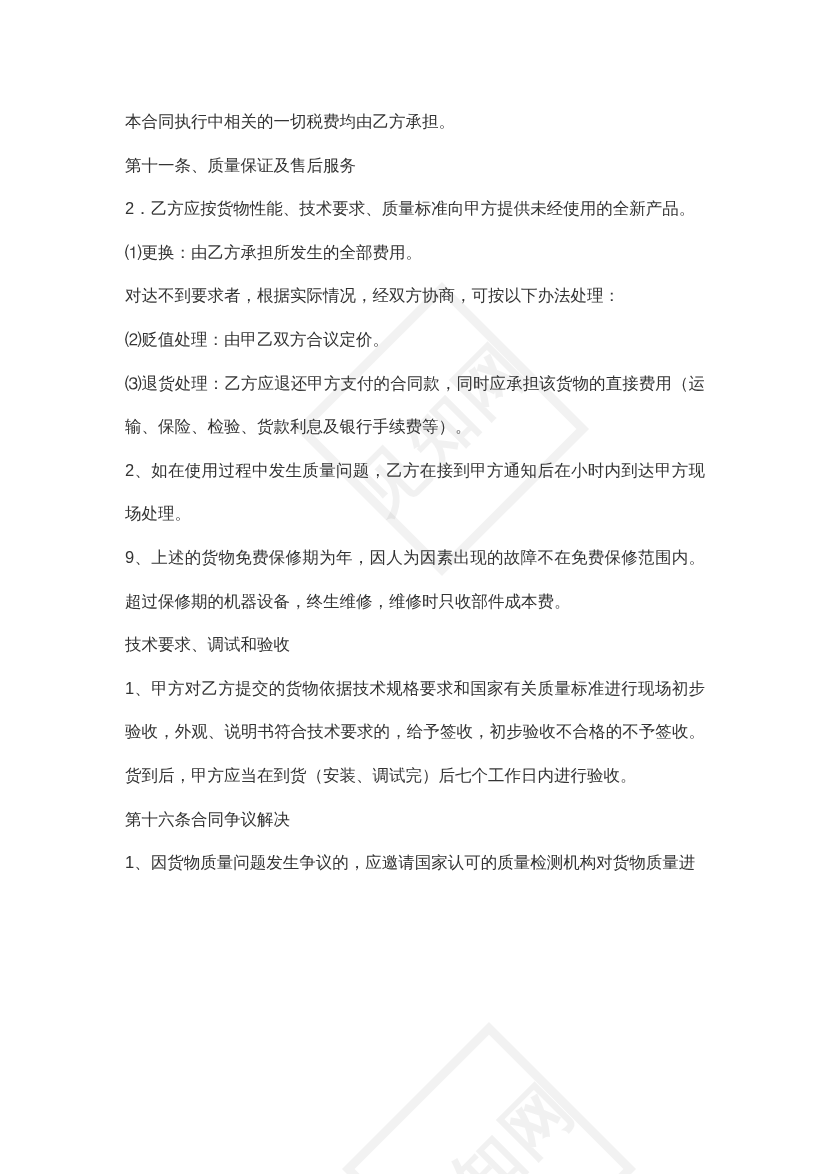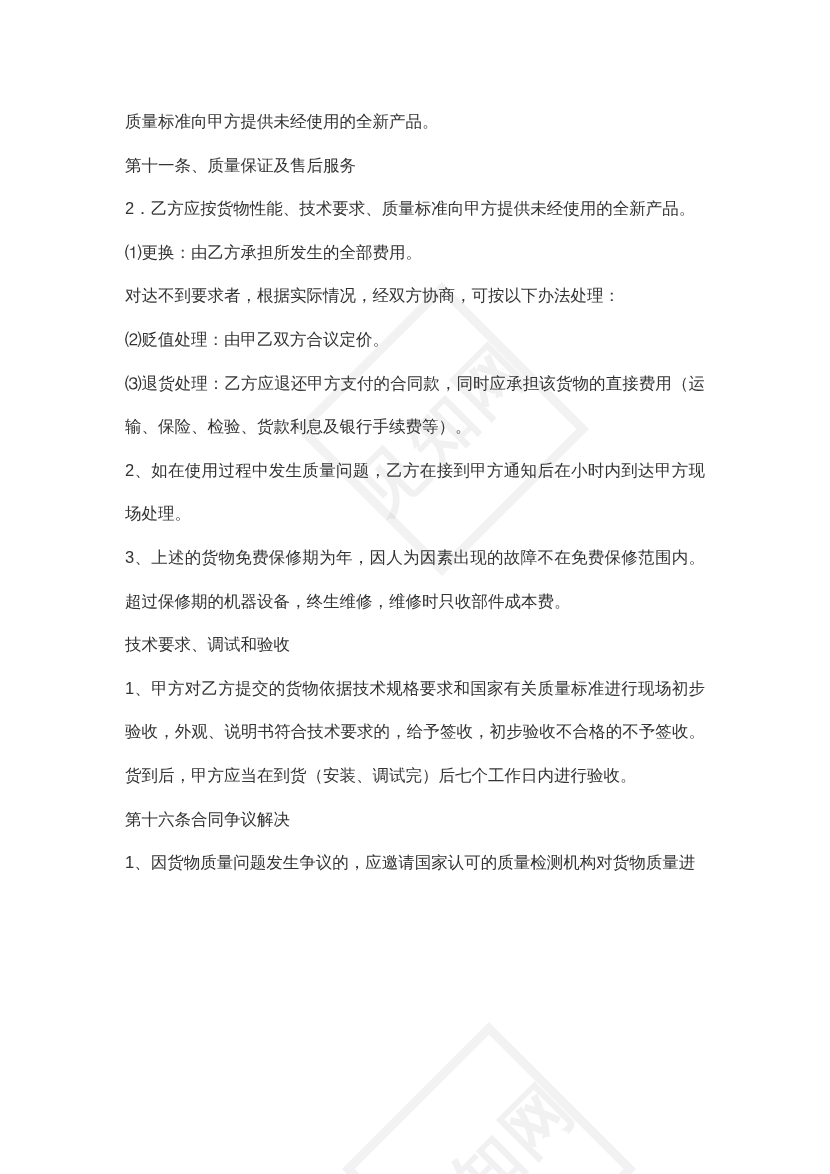--- a/index.html
+++ b/index.html
@@ -62,28 +62,28 @@
 
   <div class="watermark wm-1">
     <span class="wm-text">见知网</span>
   </div>
 
   <div class="watermark wm-2">
     <span class="wm-text">见知网</span>
   </div>
 
   <div class="content" id="paragraphs">
-      <p class="para">质量标准向甲方提供未经使用的全新产品。</p>
+      <p class="para">本合同执行中相关的一切税费均由乙方承担。</p>
       <p class="para">第十一条、质量保证及售后服务</p>
       <p class="para">2．乙方应按货物性能、技术要求、质量标准向甲方提供未经使用的全新产品。</p>
       <p class="para">⑴更换：由乙方承担所发生的全部费用。</p>
       <p class="para">对达不到要求者，根据实际情况，经双方协商，可按以下办法处理：</p>
       <p class="para">⑵贬值处理：由甲乙双方合议定价。</p>
       <p class="para">⑶退货处理：乙方应退还甲方支付的合同款，同时应承担该货物的直接费用（运输、保险、检验、货款利息及银行手续费等）。</p>
       <p class="para">2、如在使用过程中发生质量问题，乙方在接到甲方通知后在小时内到达甲方现场处理。</p>
-      <p class="para">3、上述的货物免费保修期为年，因人为因素出现的故障不在免费保修范围内。超过保修期的机器设备，终生维修，维修时只收部件成本费。</p>
+      <p class="para">9、上述的货物免费保修期为年，因人为因素出现的故障不在免费保修范围内。超过保修期的机器设备，终生维修，维修时只收部件成本费。</p>
       <p class="para">技术要求、调试和验收</p>
       <p class="para">1、甲方对乙方提交的货物依据技术规格要求和国家有关质量标准进行现场初步验收，外观、说明书符合技术要求的，给予签收，初步验收不合格的不予签收。货到后，甲方应当在到货（安装、调试完）后七个工作日内进行验收。</p>
       <p class="para">第十六条合同争议解决</p>
       <p class="para">1、因货物质量问题发生争议的，应邀请国家认可的质量检测机构对货物质量进</p>
     </div>
 
 </div>
 
 </body></html>

